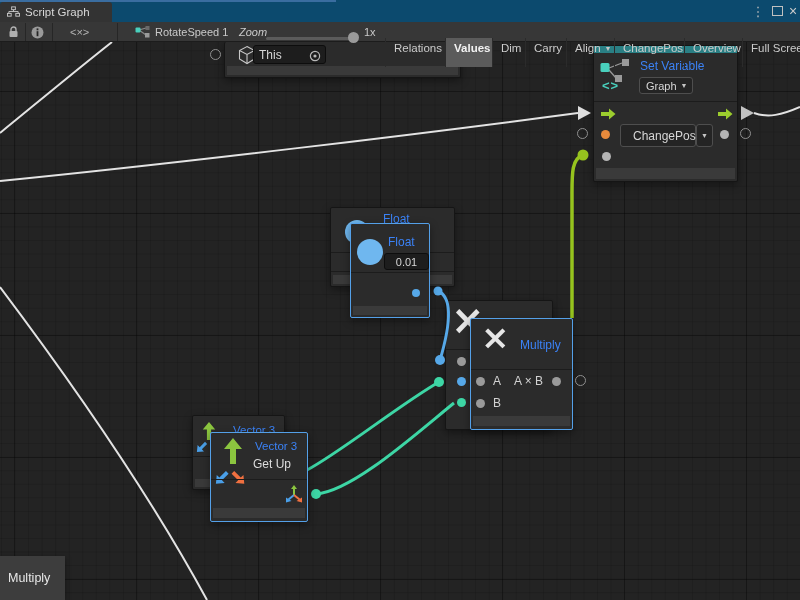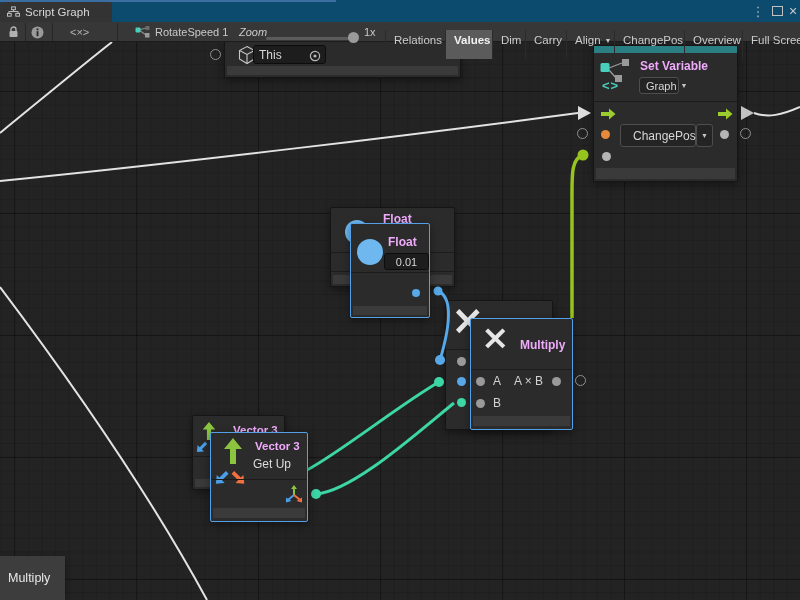--- a/index.html
+++ b/index.html
@@ -17,21 +17,21 @@
   #btn-max{left:768px;width:18px;}
   #btn-max .box{width:9px;height:8px;border:1.5px solid #c0c0c0;}
   #btn-close{left:786px;width:14px;font-size:14px;color:#cccccc;}
   
   #toolbar{position:absolute;left:0;top:22px;width:800px;height:20px;background:#373737;
            border-bottom:1px solid #1c1c1c;box-sizing:border-box;z-index:10;}
   .tsep{position:absolute;top:1px;height:18px;width:1px;background:#262626;}
   .ticon{position:absolute;top:0;height:20px;display:flex;align-items:center;justify-content:center;}
   .tlabel{position:absolute;top:0;height:20px;line-height:20px;font-size:11px;color:#c9c9c9;white-space:nowrap;}
   
-  .tbtn{position:absolute;top:8px;height:29px;line-height:20px;font-size:11.5px;color:#cccccc;
+  .tbtn{position:absolute;top:16px;height:29px;line-height:20px;font-size:11.5px;color:#cccccc;
         padding:0 8px;box-sizing:border-box;border-left:1px solid #2b2b2b;white-space:nowrap;overflow:hidden;text-align:center;}
   .tbtn.active{background:#5b5b5b;color:#f2f2f2;}
   .caret{font-size:7px;vertical-align:1px;margin-left:4px;color:#c4c4c4;}
   
   #canvas{position:absolute;left:0;top:42px;width:800px;height:558px;background:#232323;overflow:hidden;
     background-image:
       linear-gradient(90deg, rgba(0,0,0,0.30) 0 1px, transparent 1px),
       linear-gradient(180deg, rgba(0,0,0,0.30) 0 1px, transparent 1px),
       linear-gradient(90deg, rgba(0,0,0,0.12) 0 1px, transparent 1px),
       linear-gradient(180deg, rgba(0,0,0,0.12) 0 1px, transparent 1px);
@@ -40,21 +40,21 @@
   #wires{position:absolute;left:0;top:-42px;width:800px;height:600px;z-index:2;pointer-events:none;}
   
   #nodelayer{position:absolute;left:0;top:-42px;width:800px;height:600px;}
   .node{position:absolute;background:#2b2b2b;border:1px solid #151515;border-radius:2px;
         box-shadow:0 3px 8px rgba(0,0,0,0.4);box-sizing:border-box;}
   .node.back{z-index:1;}
   .node.front{z-index:3;}
   .node.selected{border:1.5px solid #54a0e8;}
   .hr{position:absolute;left:0;right:0;height:1px;background:#1c1c1c;}
   .footer{position:absolute;left:2px;right:2px;height:9px;background:#3a3a3a;}
-  .ntitle{position:absolute;font-size:12px;color:#f0abfc;white-space:nowrap;font-weight:bold;}
+  .ntitle{position:absolute;font-size:12px;color:#3b82f6;white-space:nowrap;}
   .nsub{position:absolute;font-size:12px;color:#dddddd;white-space:nowrap;}
   .dot{position:absolute;width:9px;height:9px;border-radius:50%;}
   .ring{position:absolute;width:9px;height:9px;border-radius:50%;border:1.5px solid #8f8f8f;box-sizing:border-box;background:transparent;}
   .plabel{position:absolute;font-size:12px;color:#d2d2d2;white-space:nowrap;}
   .xglyph{position:absolute;color:#e6e6e6;font-weight:bold;font-family:"DejaVu Sans",sans-serif;}
   .field{position:absolute;background:#1d1d1d;border:1px solid #0d0d0d;border-radius:3px;box-sizing:border-box;
          color:#d6d6d6;font-size:12px;display:flex;align-items:center;padding:0 5px;}
   .ddown{position:absolute;background:#242424;border:1px solid #4e4e4e;border-radius:3px;box-sizing:border-box;
          color:#d6d6d6;font-size:12px;display:flex;align-items:center;}
   .circleicon{position:absolute;border-radius:50%;background:#6fb7ef;}
@@ -194,21 +194,21 @@
       <div class="node back" style="left:593px;top:45px;width:145px;height:137px;">
         <div class="accent"></div>
         <svg style="position:absolute;left:6px;top:12px;" width="36" height="24" viewBox="0 0 36 24">
           <path d="M9 10 L22 5 M9 12 L16 20" stroke="#9a9a9a" stroke-width="1.3"></path>
           <rect x="0.5" y="5" width="9" height="9" rx="1.5" fill="#49d0bd"></rect>
           <rect x="22" y="1" width="7" height="7" fill="#9a9a9a"></rect>
           <rect x="15" y="17" width="7" height="7" fill="#9a9a9a"></rect>
         </svg>
         <div style="position:absolute;left:8px;top:32px;color:#49d0bd;font-size:13px;font-weight:bold;letter-spacing:1px;">&lt;&gt;</div>
         <div class="ntitle" style="left:46px;top:13px;">Set Variable</div>
-        <div class="ddown" style="left:45px;top:31px;width:40px;height:17px;padding:0 6px;font-size:11px;">
+        <div class="ddown" style="left:45px;top:31px;width:54px;height:17px;padding:0 6px;font-size:11px;">
           <span>Graph</span>
           <span class="caret">▼</span>
         </div>
         <div class="hr" style="top:55px;"></div>
         <svg style="position:absolute;left:7px;top:62px;" width="15" height="12" viewBox="0 0 15 12">
           <polygon points="0,4 8,4 8,0.5 14.5,6 8,11.5 8,8 0,8" fill="#9ccd2e"></polygon>
         </svg>
         <svg style="position:absolute;left:124px;top:62px;" width="15" height="12" viewBox="0 0 15 12">
           <polygon points="0,4 8,4 8,0.5 14.5,6 8,11.5 8,8 0,8" fill="#9ccd2e"></polygon>
         </svg>

